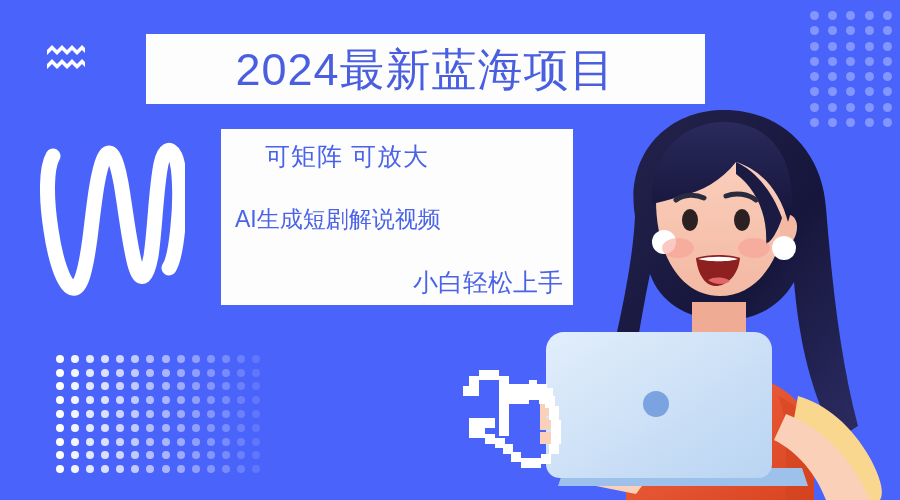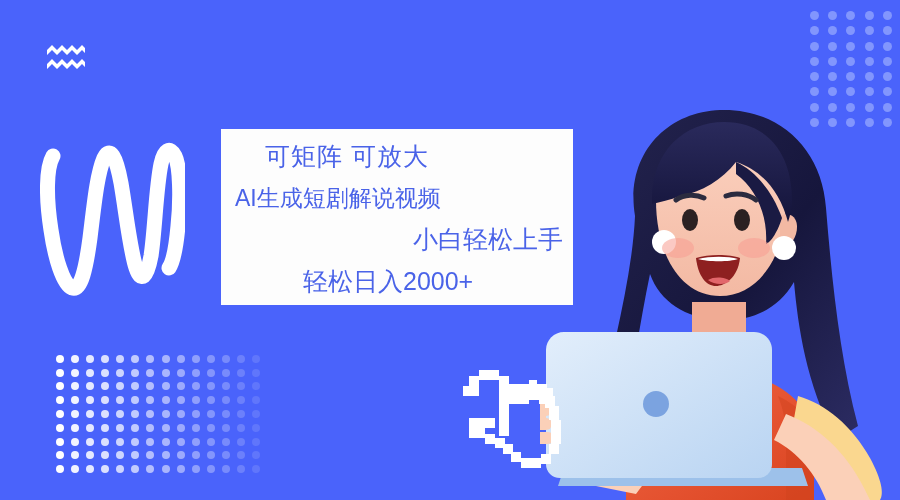--- a/index.html
+++ b/index.html
@@ -386,21 +386,23 @@
       <rect x="76" y="100" width="10" height="10"></rect>
       <rect x="86" y="96" width="10" height="10"></rect>
       <rect x="94" y="86" width="10" height="10"></rect>
       <rect x="96" y="74" width="10" height="12"></rect>
       <rect x="96" y="62" width="10" height="12"></rect>
       <rect x="94" y="48" width="10" height="14"></rect>
       <rect x="90" y="38" width="10" height="12"></rect>
     </g>
   </svg>
 
+  <div class="title-box">
+    <div class="title-text">2024最新蓝海项目</div>
+  </div>
 
   <div class="sub-box">
     <div class="sub-line l1">可矩阵  可放大</div>
     <div class="sub-line l0">AI生成短剧解说视频</div>
     <div class="sub-line l2">小白轻松上手</div>
-    <div class="sub-line l3">轻松日入2000+</div>
   </div>
 
 </div>
 
 </body></html>

